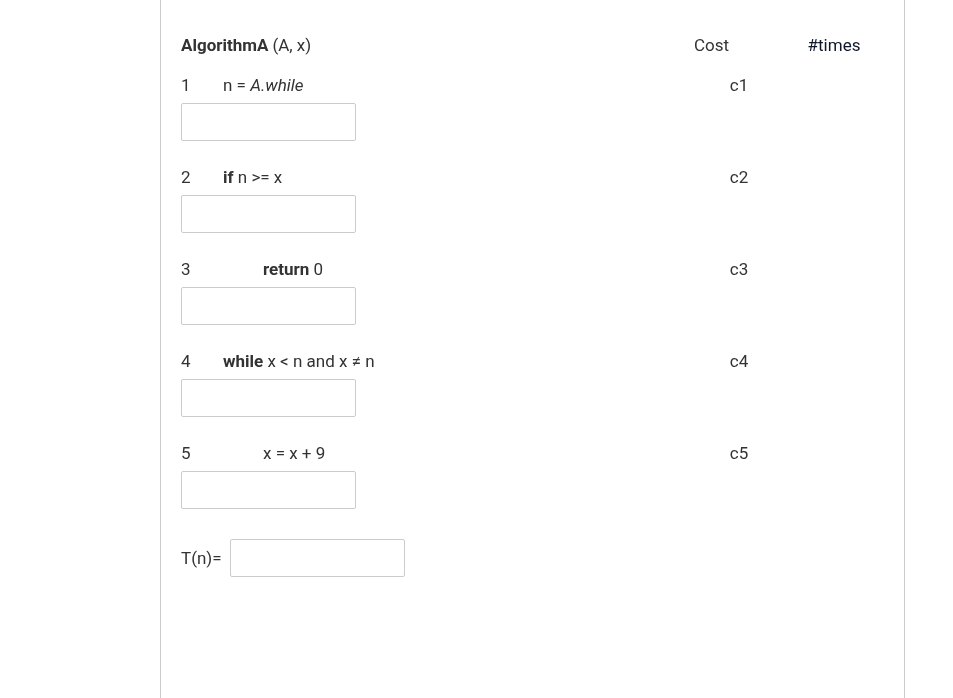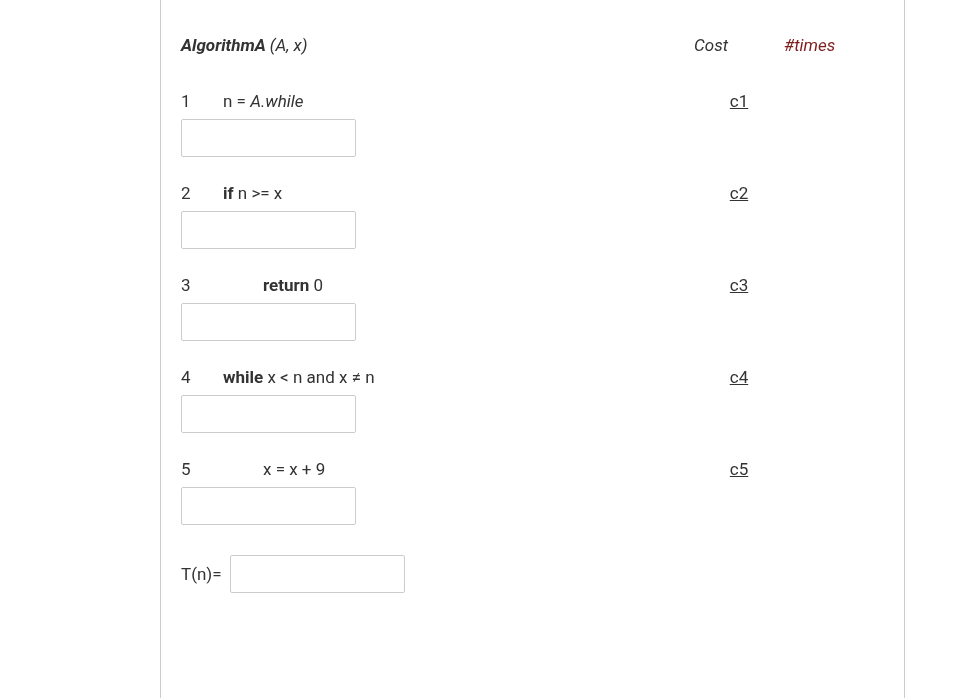--- a/index.html
+++ b/index.html
@@ -17,39 +17,39 @@
       border-left: 1px solid #ccc;
       border-right: 1px solid #ccc;
       margin-left: 160px;
       margin-right: 48px;
       min-height: 698px;
       padding: 35px 20px 20px 20px;
     }
     .header-row {
       display: flex;
       align-items: baseline;
-      margin-bottom: 36px;
-      font-style: italic;
+      margin-bottom: 20px;
     }
     .algo-title {
       font-weight: 700;
       flex: 0 0 auto;
     }
     .algo-params {
       font-weight: 400;
       margin-left: 4px;
     }
     .header-cost {
       margin-left: auto;
       width: 90px;
       text-align: left;
     }
     .header-times {
       width: 100px;
-      color: #7f1d1d;
+      text-align: center;
+      color: #0f172a;
     }
     .line-block {
       margin-bottom: 26px;
     }
     .code-row {
       display: flex;
       align-items: baseline;
       margin-bottom: 8px;
     }
     .line-num {
@@ -69,21 +69,20 @@
       font-weight: 700;
       margin-top: 31px;
     }
     .italic {
       font-style: italic;
     }
     .cost-cell {
       margin-left: auto;
       width: 90px;
       text-align: center;
-      text-decoration: underline;
     }
     .times-cell {
       width: 100px;
     }
     .input-row {
       padding-left: 0;
     }
     .answer-input {
       width: 175px;
       height: 38px;

